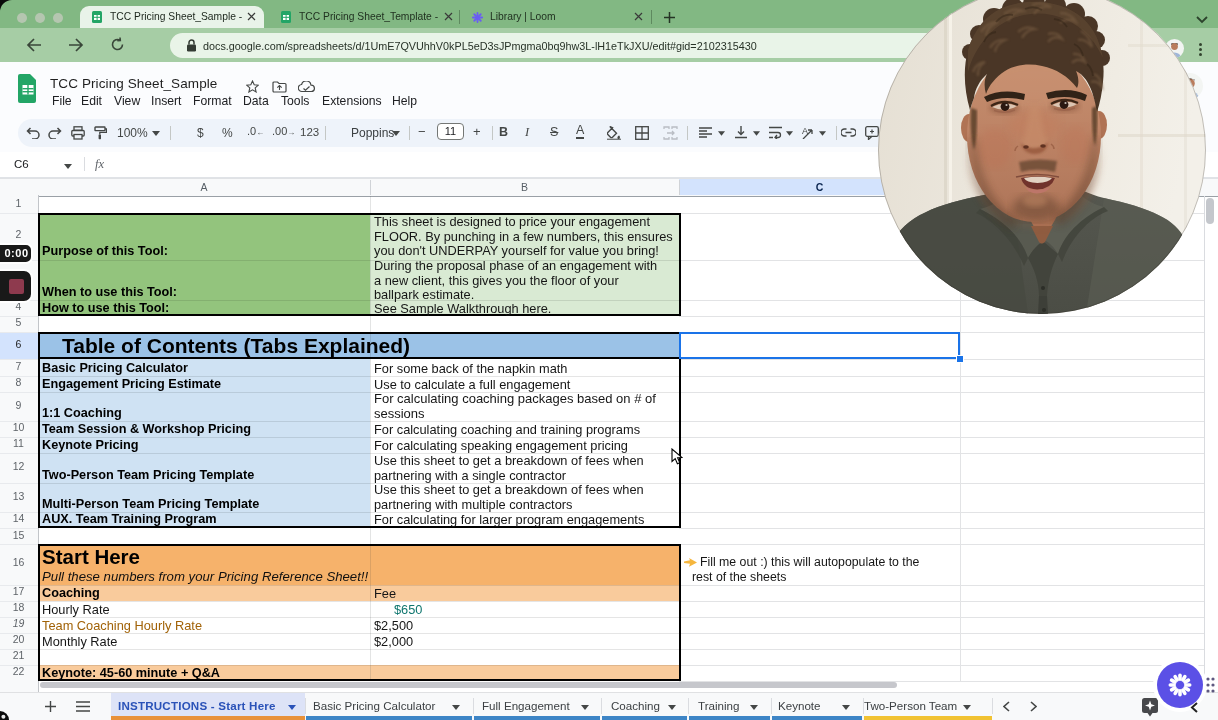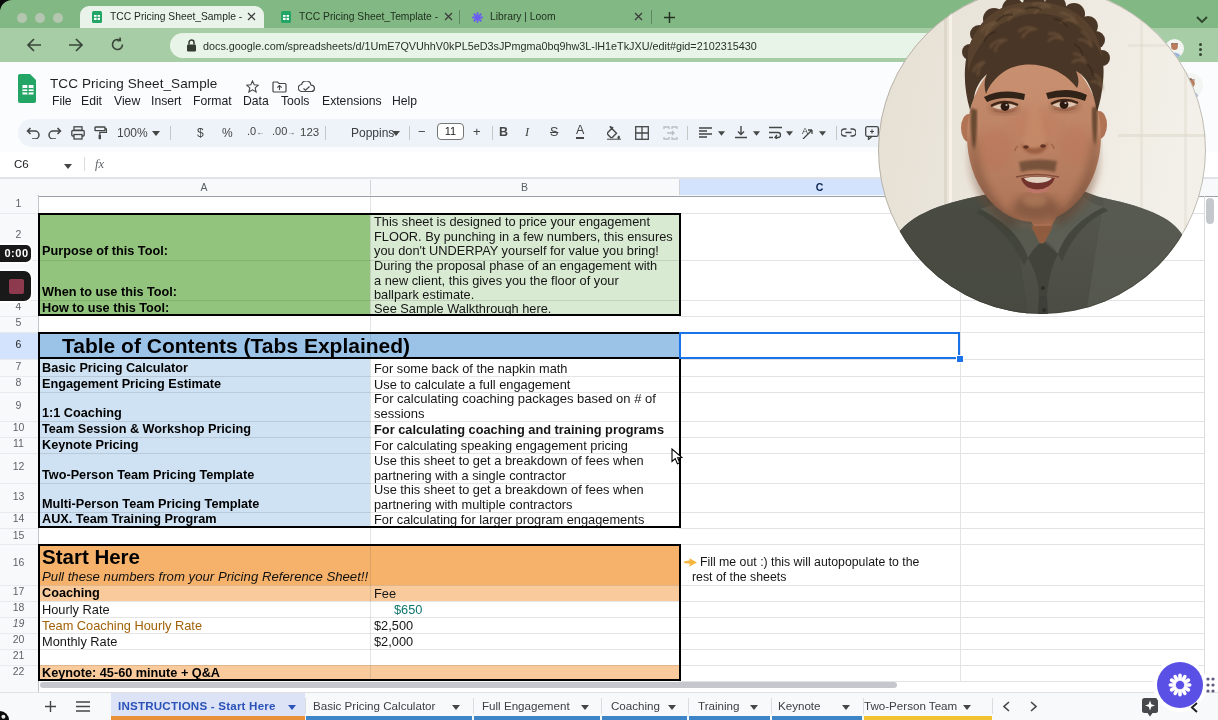--- a/index.html
+++ b/index.html
@@ -347,21 +347,21 @@
 <div class="abs" style="left:42px;top:377px;font-size:12.7px;font-weight:bold;color:#000;">Engagement Pricing Estimate</div>
 <div class="abs" style="left:42px;top:406px;font-size:12.7px;font-weight:bold;color:#000;">1:1 Coaching</div>
 <div class="abs" style="left:42px;top:422px;font-size:12.7px;font-weight:bold;color:#000;">Team Session &amp; Workshop Pricing</div>
 <div class="abs" style="left:42px;top:438px;font-size:12.7px;font-weight:bold;color:#000;">Keynote Pricing</div>
 <div class="abs" style="left:42px;top:468px;font-size:12.7px;font-weight:bold;color:#000;">Two-Person Team Pricing Template</div>
 <div class="abs" style="left:42px;top:497px;font-size:12.7px;font-weight:bold;color:#000;">Multi-Person Team Pricing Template</div>
 <div class="abs" style="left:42px;top:512px;font-size:12.7px;font-weight:bold;color:#000;">AUX. Team Training Program</div>
 <div class="abs" style="left:374px;top:361px;font-size:12.8px;color:#161616;">For some back of the napkin math</div>
 <div class="abs" style="left:374px;top:377px;font-size:12.8px;color:#161616;">Use to calculate a full engagement</div>
 <div class="abs" style="left:374px;top:392px;font-size:13px;line-height:14.7px;color:#161616;">For calculating coaching packages based on # of<br>sessions</div>
-<div class="abs" style="left:374px;top:422px;font-size:12.8px;color:#161616;font-weight:bold;">For calculating coaching and training programs</div>
+<div class="abs" style="left:374px;top:422px;font-size:12.8px;color:#161616;">For calculating coaching and training programs</div>
 <div class="abs" style="left:374px;top:438px;font-size:12.8px;color:#161616;">For calculating speaking engagement pricing</div>
 <div class="abs" style="left:374px;top:454px;font-size:12.8px;line-height:14.7px;color:#161616;">Use this sheet to get a breakdown of fees when<br>partnering with a single contractor</div>
 <div class="abs" style="left:374px;top:483px;font-size:12.8px;line-height:14.7px;color:#161616;">Use this sheet to get a breakdown of fees when<br>partnering with multiple contractors</div>
 <div class="abs" style="left:374px;top:512px;font-size:12.8px;color:#161616;">For calculating for larger program engagements</div>
 <div class="abs" style="left:42px;top:545px;font-size:20.5px;font-weight:bold;color:#000;">Start Here</div>
 <div class="abs" style="left:42px;top:569px;font-size:13.2px;font-style:italic;color:#111;">Pull these numbers from your Pricing Reference Sheet!!</div>
 <div class="abs" style="left:42px;top:586px;font-size:12.7px;font-weight:bold;color:#000;">Coaching</div>
 <div class="abs" style="left:374px;top:586px;font-size:12.8px;color:#161616;">Fee</div>
 <div class="abs" style="left:42px;top:602px;font-size:12.8px;color:#161616;">Hourly Rate</div>
 <div class="abs" style="left:394px;top:602px;font-size:12.8px;color:#0f766e;text-align:right;">$650</div>

